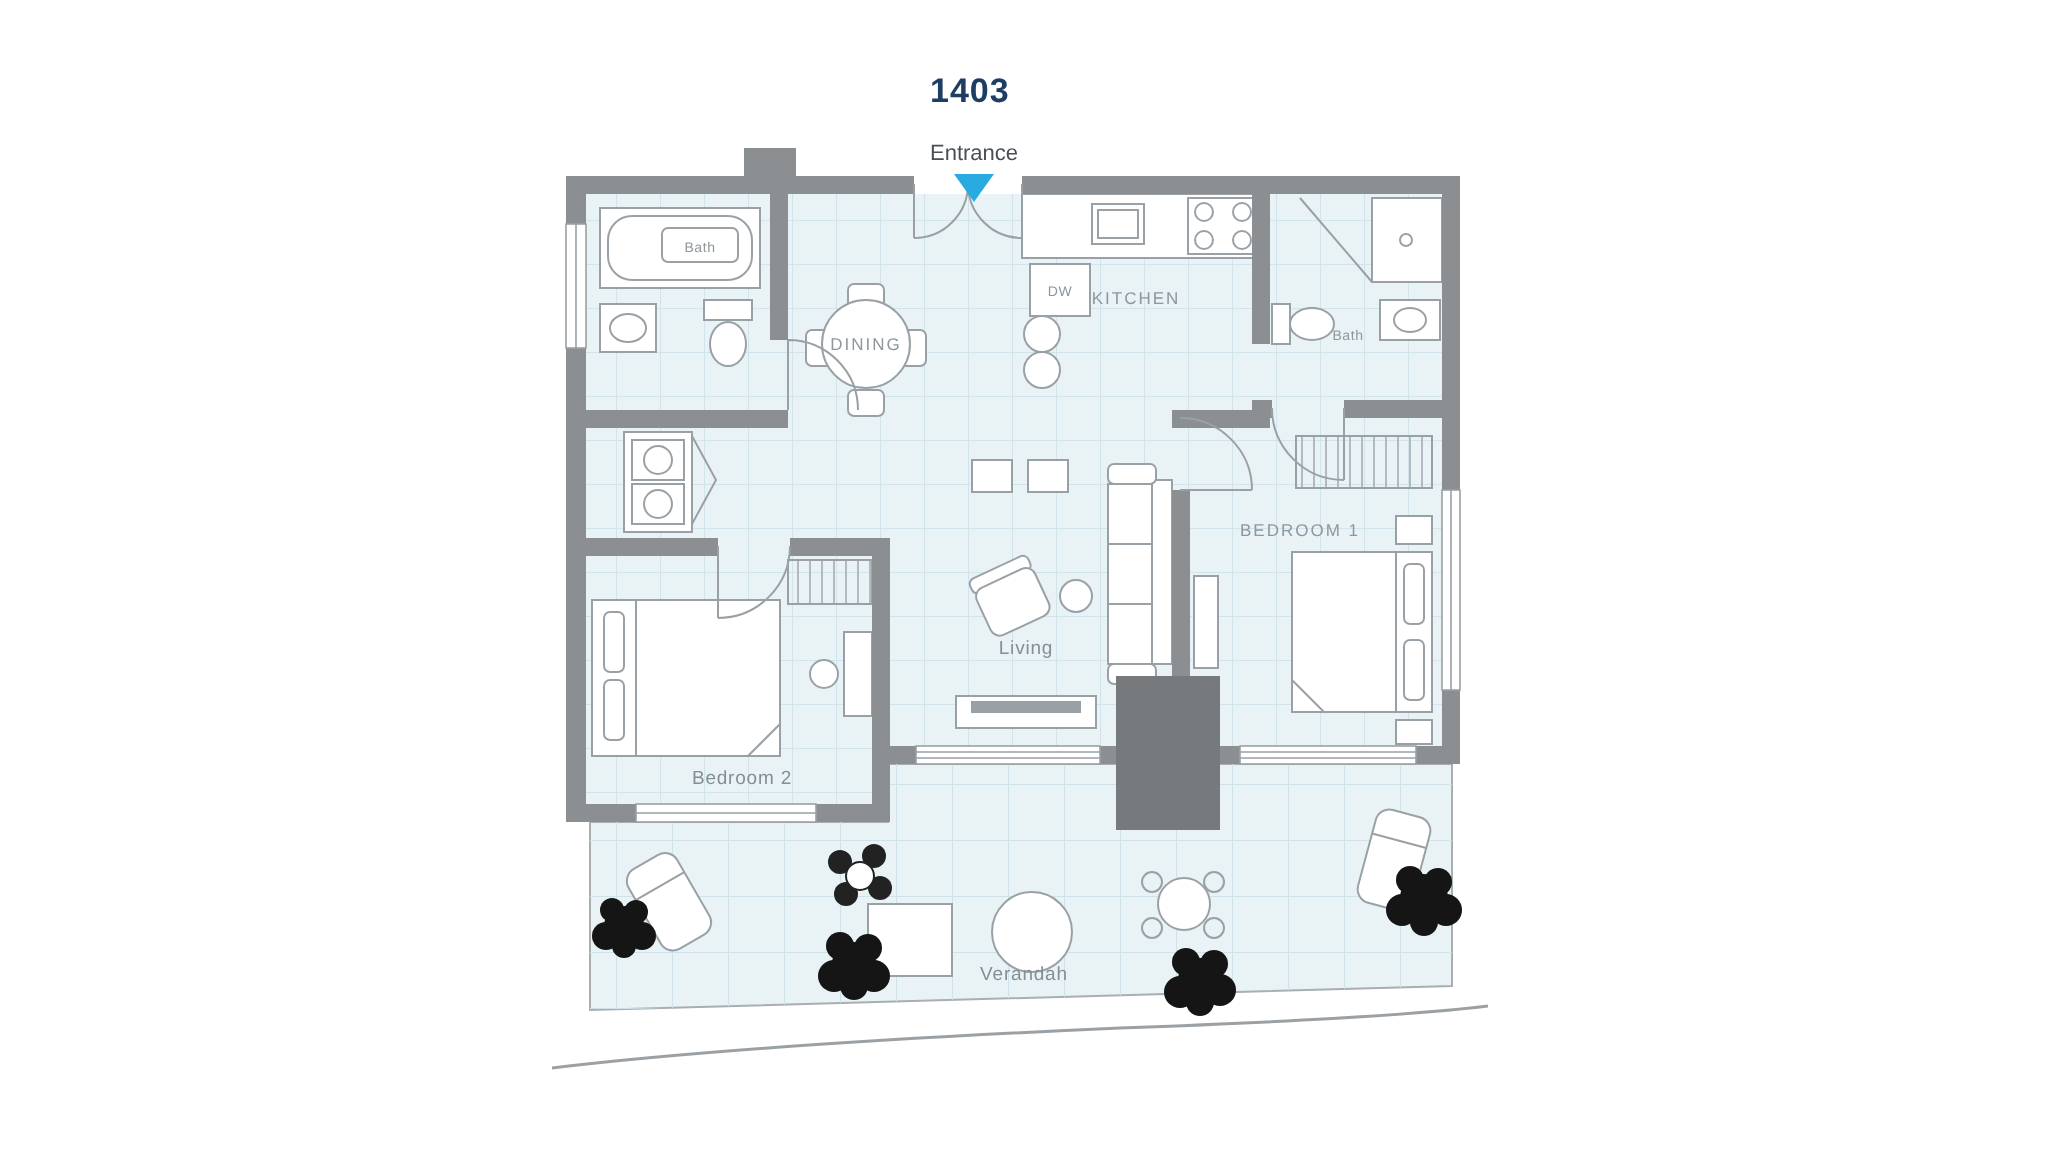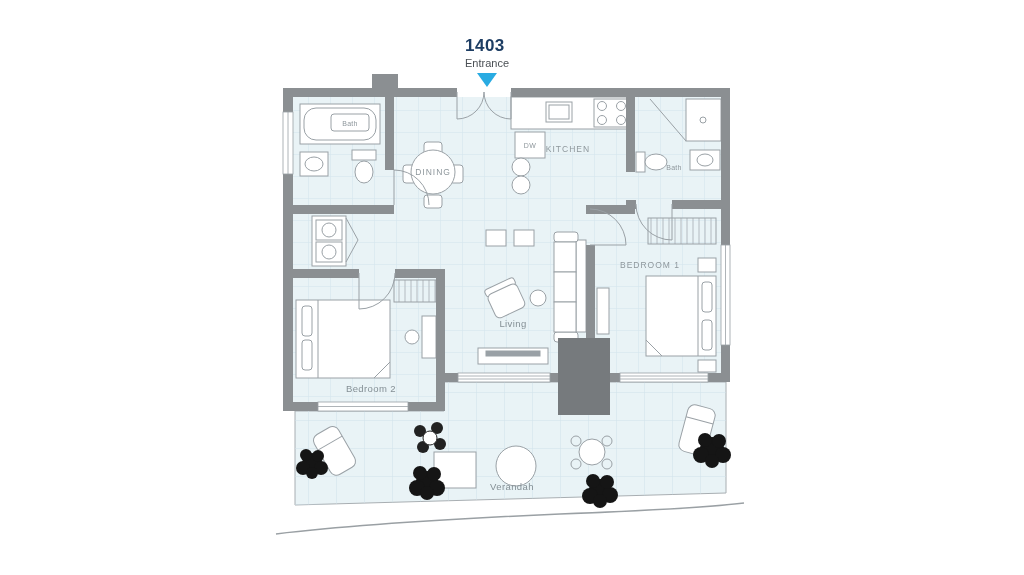--- a/index.html
+++ b/index.html
@@ -1,20 +1,20 @@
 <!DOCTYPE html>
 <html><head>
 <meta charset="utf-8">
 <style>
   html,body{margin:0;padding:0;background:#ffffff;width:1024px;height:575px;overflow:hidden;
     font-family:"Liberation Sans", sans-serif;}
   .stage{position:relative;width:1024px;height:575px;background:#fff;}
   .header{position:absolute;left:487px;top:36px;transform:translateX(-50%);z-index:5;}
   .unit{font-size:17px;font-weight:bold;color:#1d3d63;letter-spacing:.5px;}
-  .ent{font-size:11px;color:#4a4f54;margin-top:1px;}
+  .ent{font-size:11px;color:#4a4f54;margin-top:15px;}
   .arrow{width:0;height:0;margin:4px auto 0;border-left:10px solid transparent;
     border-right:10px solid transparent;border-top:14px solid #29abe2;}
   svg{position:absolute;left:0;top:0;}
   text{font-family:"Liberation Sans", sans-serif;fill:#8e979c;}
   .lbl{font-size:8.5px;letter-spacing:1px;}
   .lbl2{font-size:9.5px;letter-spacing:.4px;fill:#848f95;}
   .tiny{font-size:7px;letter-spacing:.3px;}
 </style>
 </head>
 <body>

